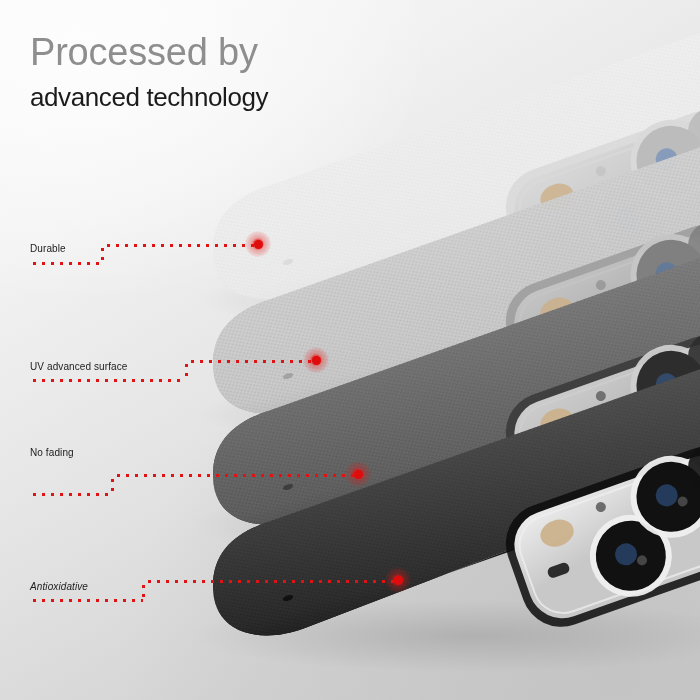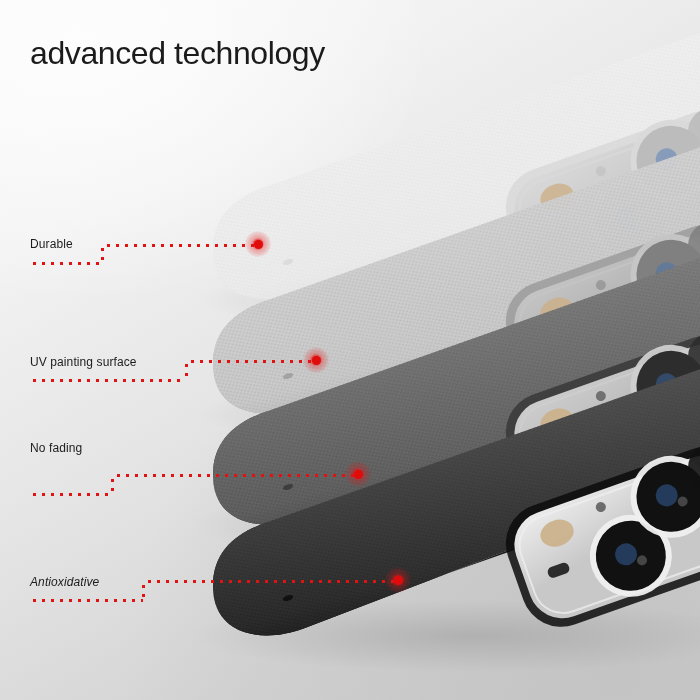--- a/index.html
+++ b/index.html
@@ -16,33 +16,34 @@
       linear-gradient(150deg,#fafafa 0%,#f2f2f2 24%,#e4e4e4 50%,#d4d4d4 74%,#cacaca 100%);
   }
 
   
   .headline{position:absolute;left:30px;top:30px;z-index:40;}
   .h-line1{
     font-size:38px;line-height:44px;color:#8e8e8e;
     letter-spacing:-0.2px;white-space:nowrap;
   }
   .h-line2{
-    font-size:32px;line-height:46px;color:#1b1b1b;
+    font-size:26px;line-height:46px;color:#1b1b1b;
     letter-spacing:-0.4px;white-space:nowrap;
   }
 
   
   .case-layer{position:absolute;left:0;top:0;width:700px;height:700px;}
   .case-svg{position:absolute;left:0;top:0;width:700px;height:700px;overflow:visible;}
 
   
   .callout{position:absolute;z-index:60;}
   .callout-label{
-    position:absolute;font-size:12px;color:#1c1c1c;white-space:nowrap;
+    position:absolute;font-size:10px;color:#1c1c1c;white-space:nowrap;
     letter-spacing:0.1px;
+    margin-top:6px;
   }
   .underline-dots{
     position:absolute;height:3px;
     background-image:radial-gradient(circle,#e11212 1.45px, rgba(225,18,18,0) 1.6px);
     background-size:9px 3px;background-repeat:repeat-x;
     background-position:0 center;
   }
   .lead-dots{
     position:absolute;height:3px;
     background-image:radial-gradient(circle,#e11212 1.45px, rgba(225,18,18,0) 1.6px);
@@ -331,35 +332,36 @@
               <circle cx="680" cy="562" r="5" fill="#ffffff" fill-opacity="0.22"></circle>
               <circle cx="719" cy="540" r="24" fill="#111111" fill-opacity="0.9"></circle>
               <circle cx="757" cy="568" r="18" fill="#111111" fill-opacity="0.9"></circle>
             </g>
           </g>
         </svg>
       </div>
     </div>
 
   <div class="headline">
+    <div class="h-line1">Processed by</div>
     <div class="h-line2">advanced technology</div>
   </div>
 
   <div id="callout-layer">
       <div class="callout">
         <div class="callout-label" style="left: 30px; top: 237px;">Durable</div>
         <div class="underline-dots" style="left: 30px; top: 262px; width: 72px;"></div>
         <div class="riser-dots" style="left: 101px; top: 245px; height: 19px;"></div>
         <div class="lead-dots" style="left: 104px; top: 244px; width: 154px;"></div>
         <div class="marker" style="left: 245px; top: 231px;">
           <i></i>
         </div>
       </div>
       <div class="callout">
-        <div class="callout-label" style="left: 30px; top: 355px;">UV painting surface</div>
+        <div class="callout-label" style="left: 30px; top: 355px;">UV advanced surface</div>
         <div class="underline-dots" style="left: 30px; top: 379px; width: 156px;"></div>
         <div class="riser-dots" style="left: 185px; top: 361px; height: 20px;"></div>
         <div class="lead-dots" style="left: 188px; top: 360px; width: 128px;"></div>
         <div class="marker" style="left: 303px; top: 347px;">
           <i></i>
         </div>
       </div>
       <div class="callout">
         <div class="callout-label" style="left: 30px; top: 441px;">No fading</div>
         <div class="underline-dots" style="left: 30px; top: 493px; width: 82px;"></div>

